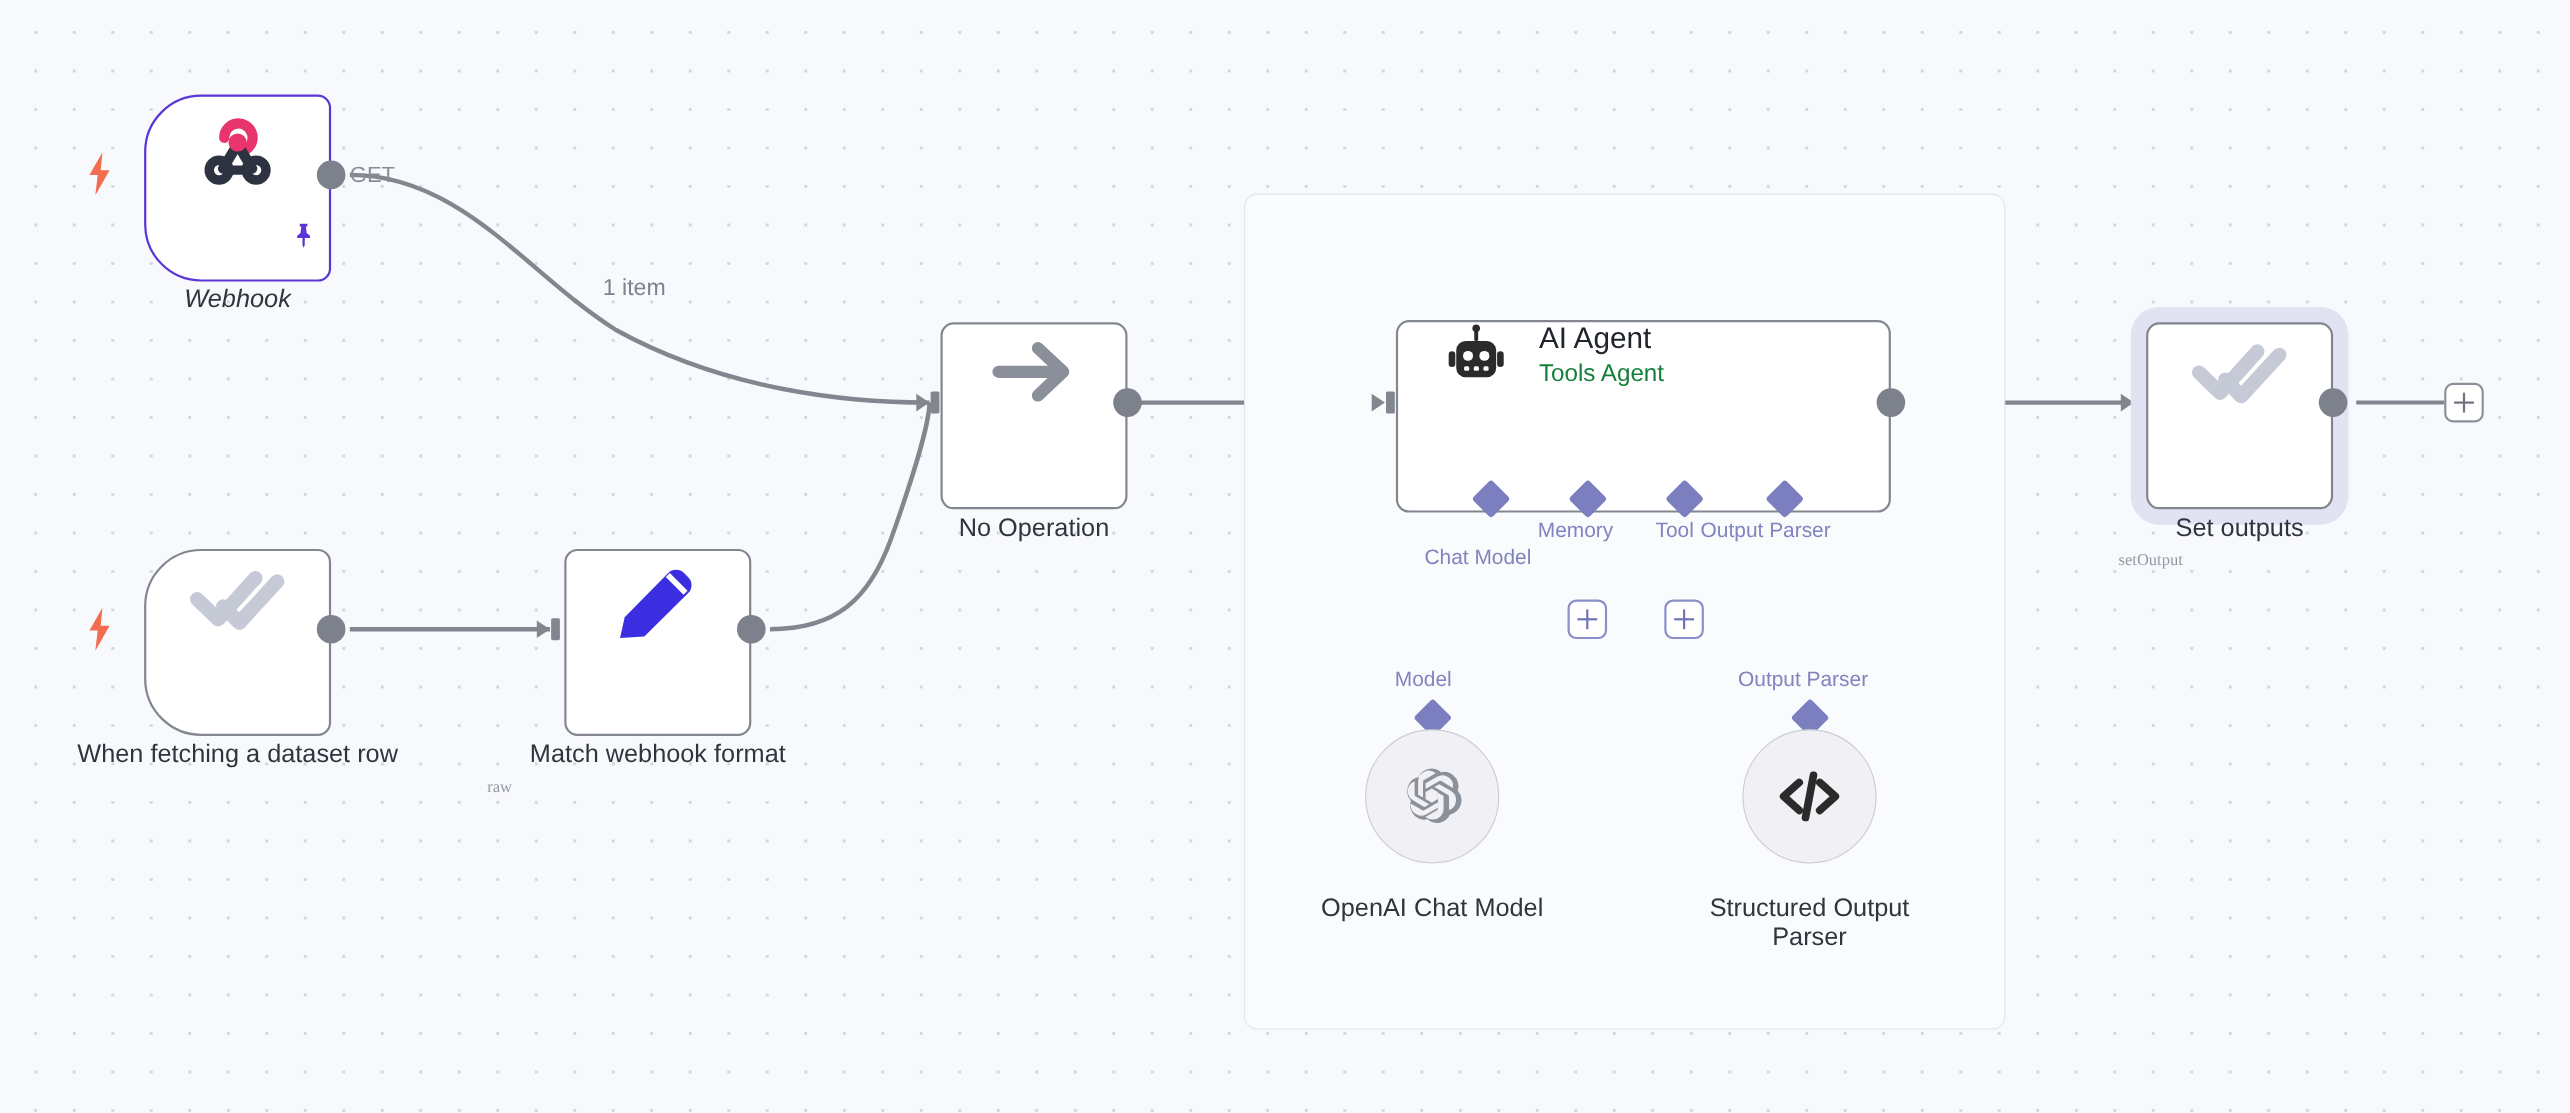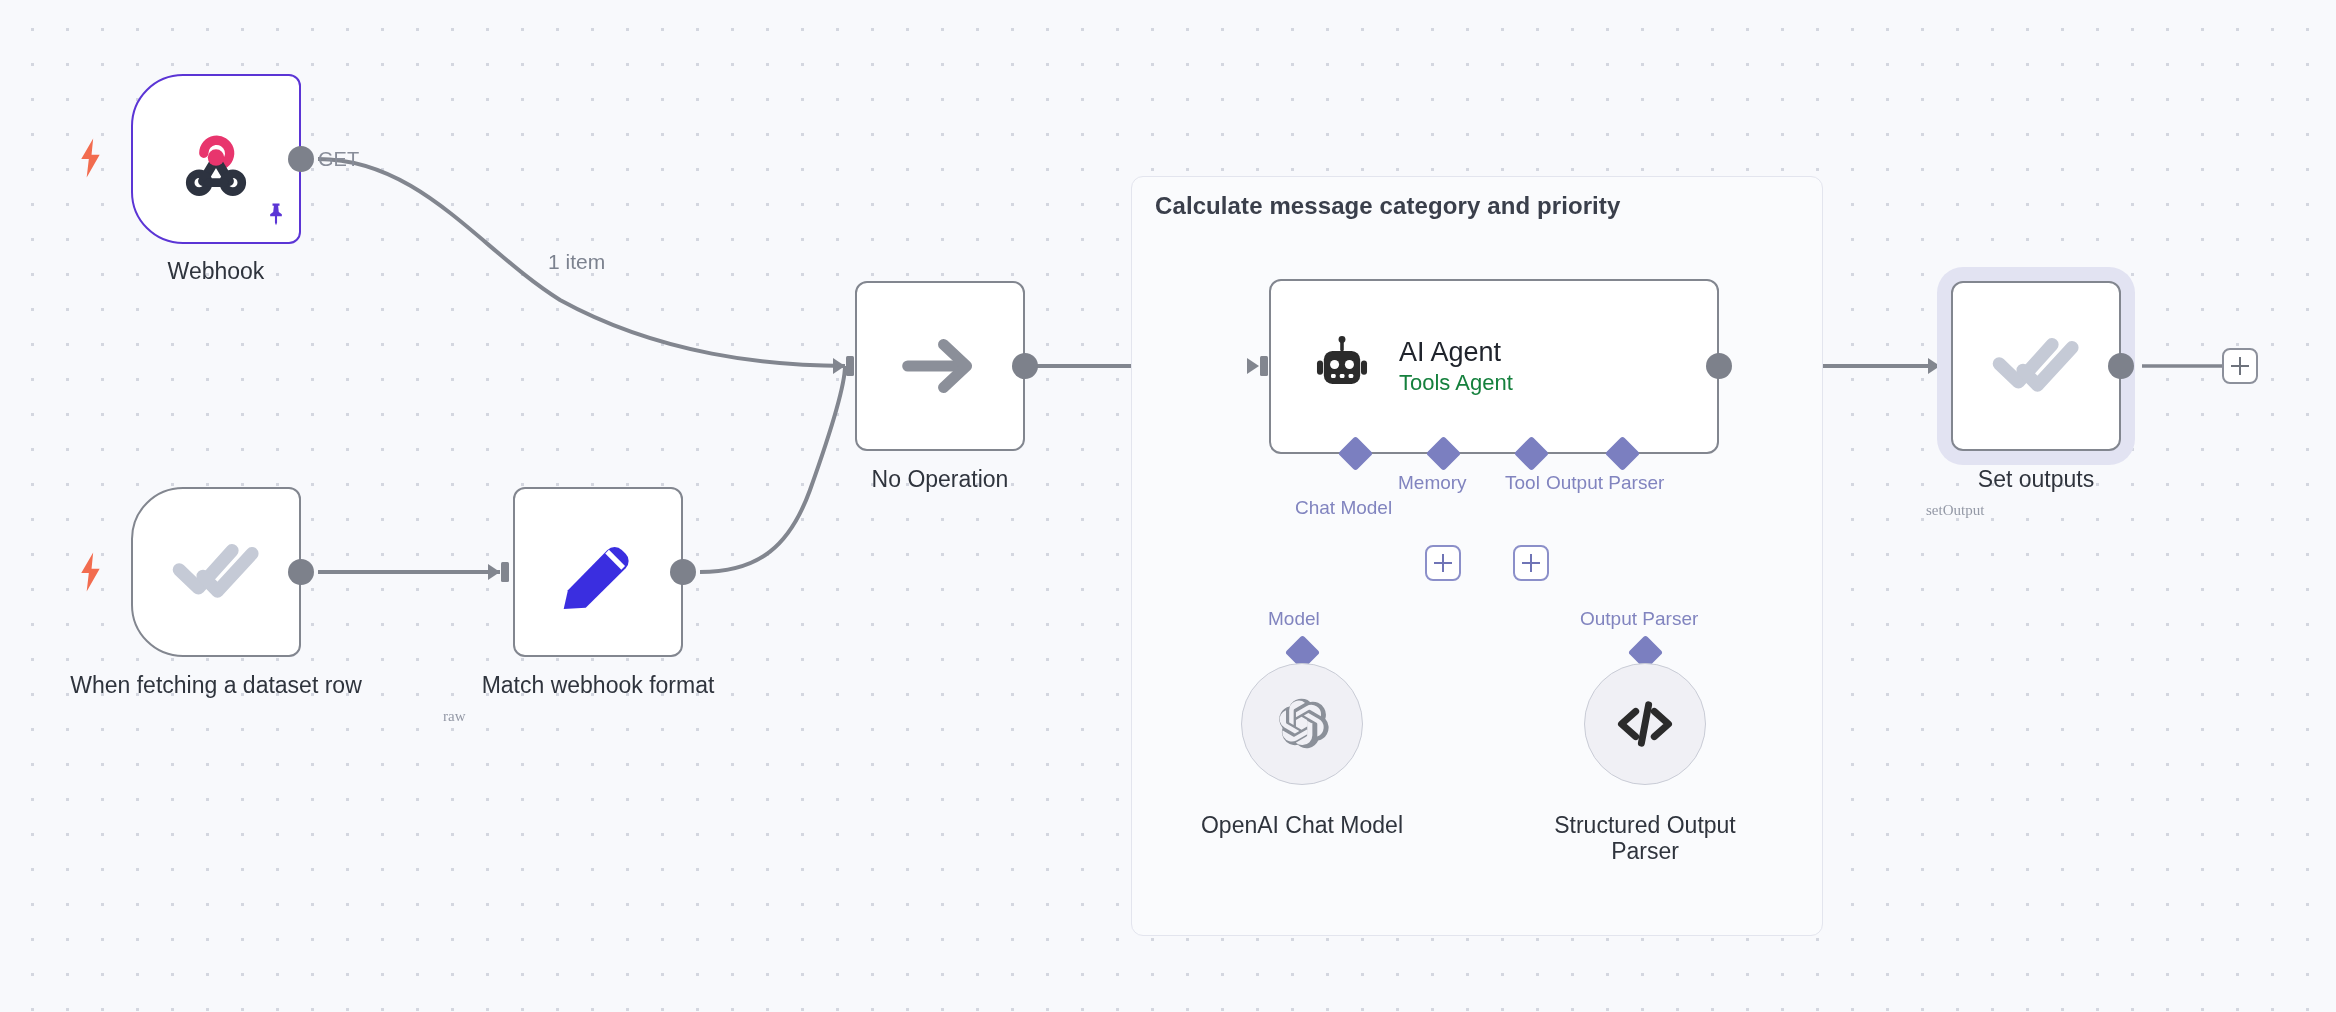--- a/index.html
+++ b/index.html
@@ -46,22 +46,22 @@
   }
 
   
   .node {
     position: absolute;
     box-sizing: border-box;
     background: #ffffff;
     border: 2.4px solid #82868f;
     border-radius: 12px;
     display: flex;
-    align-items: center;
     justify-content: center;
+    margin-top: 12px;
   }
   .node.trigger {
     border-radius: 52px 12px 12px 52px;
   }
   .node.webhook {
     border-color: #5b35d5;
   }
   .node.selected-halo {
     box-shadow: 0 0 0 14px #e2e3f2;
   }
@@ -231,21 +231,20 @@
     <path d="M 1355 470 C 1340 540, 1318 590, 1303 640" stroke="#8184bf" stroke-width="3.6" fill="none" stroke-dasharray="14 12"></path>
 
     <line x1="1443" y1="470" x2="1443" y2="545" stroke="#8184bf" stroke-width="3.4"></line>
 
     <line x1="1531" y1="470" x2="1531" y2="545" stroke="#8184bf" stroke-width="3.4"></line>
 
     <path d="M 1622 470 C 1635 540, 1633 590, 1645 640" stroke="#8184bf" stroke-width="3.6" fill="none" stroke-dasharray="14 12"></path>
   </svg>
 
   <div class="group-box" style="left:1131px; top:176px; width:690px; height:758px;"></div>
-  <div class="group-title" style="left:1155px; top:192px;">Calculate message category and priority</div>
 
   <div class="node trigger webhook" style="left:131px; top:74px; width:170px; height:170px;">
     <svg class="icon-svg" width="86" height="86" viewBox="0 0 24 24">
       <path d="M8.6 10.4a3.6 3.6 0 1 1 5.2 3.2" fill="none" stroke="#e8356d" stroke-width="2.6" stroke-linecap="round"></path>
       <path d="M11.9 12.2 L8.3 18.2" fill="none" stroke="#2d3340" stroke-width="2.6" stroke-linecap="round"></path>
       <path d="M12.1 12.2 L15.7 18.2" fill="none" stroke="#2d3340" stroke-width="2.6" stroke-linecap="round"></path>
       <circle cx="12" cy="11.6" r="2.3" fill="#e8356d"></circle>
       <circle cx="7.3" cy="18.6" r="2.5" fill="none" stroke="#2d3340" stroke-width="2.4"></circle>
       <circle cx="16.7" cy="18.6" r="2.5" fill="none" stroke="#2d3340" stroke-width="2.4"></circle>
       <path d="M9.9 18.6 H14.2" fill="none" stroke="#2d3340" stroke-width="2.4" stroke-linecap="round"></path>
@@ -254,21 +253,21 @@
 
   <svg class="pin" style="left:262px; top:198px;" viewBox="0 0 24 24">
     <path d="M9 3h6v2h-1.2l.6 5.2 2.6 2.1V14H12.9v5.4L12 21.6l-.9-2.2V14H7v-1.7l2.6-2.1L10.2 5H9z" fill="#5b35d5"></path>
   </svg>
 
   <svg class="bolt" style="left:78px; top:138px;" viewBox="0 0 24 36">
     <path d="M14 0 L3 19 L10 19 L8 36 L20 15 L12.5 15 Z" fill="#f26c4f"></path>
   </svg>
   <div class="out-dot" style="left:288px; top:146px;"></div>
   <div class="wire-label" style="left:318px; top:148px;">GET</div>
-  <div class="node-label" style="left:106px; top:258px; width:220px;">Webhook</div>
+  <div class="node-label" style="left:106px; top:258px; width:220px;font-style:italic;">Webhook</div>
 
   <div class="node trigger" style="left:131px; top:487px; width:170px; height:170px;">
     <svg class="icon-svg" width="92" height="92" viewBox="0 0 24 24">
       <path d="M2.4 11.4 L7.4 16.2 L16.2 6.4" fill="none" stroke="#c5cad6" stroke-width="3.4" stroke-linecap="round" stroke-linejoin="round"></path>
       <path d="M8.6 13.1 L12.4 17.0 L21.4 7.2" fill="none" stroke="#c5cad6" stroke-width="3.4" stroke-linecap="round" stroke-linejoin="round"></path>
     </svg>
   </div>
   <svg class="bolt" style="left:78px; top:552px;" viewBox="0 0 24 36">
     <path d="M14 0 L3 19 L10 19 L8 36 L20 15 L12.5 15 Z" fill="#f26c4f"></path>
   </svg>

